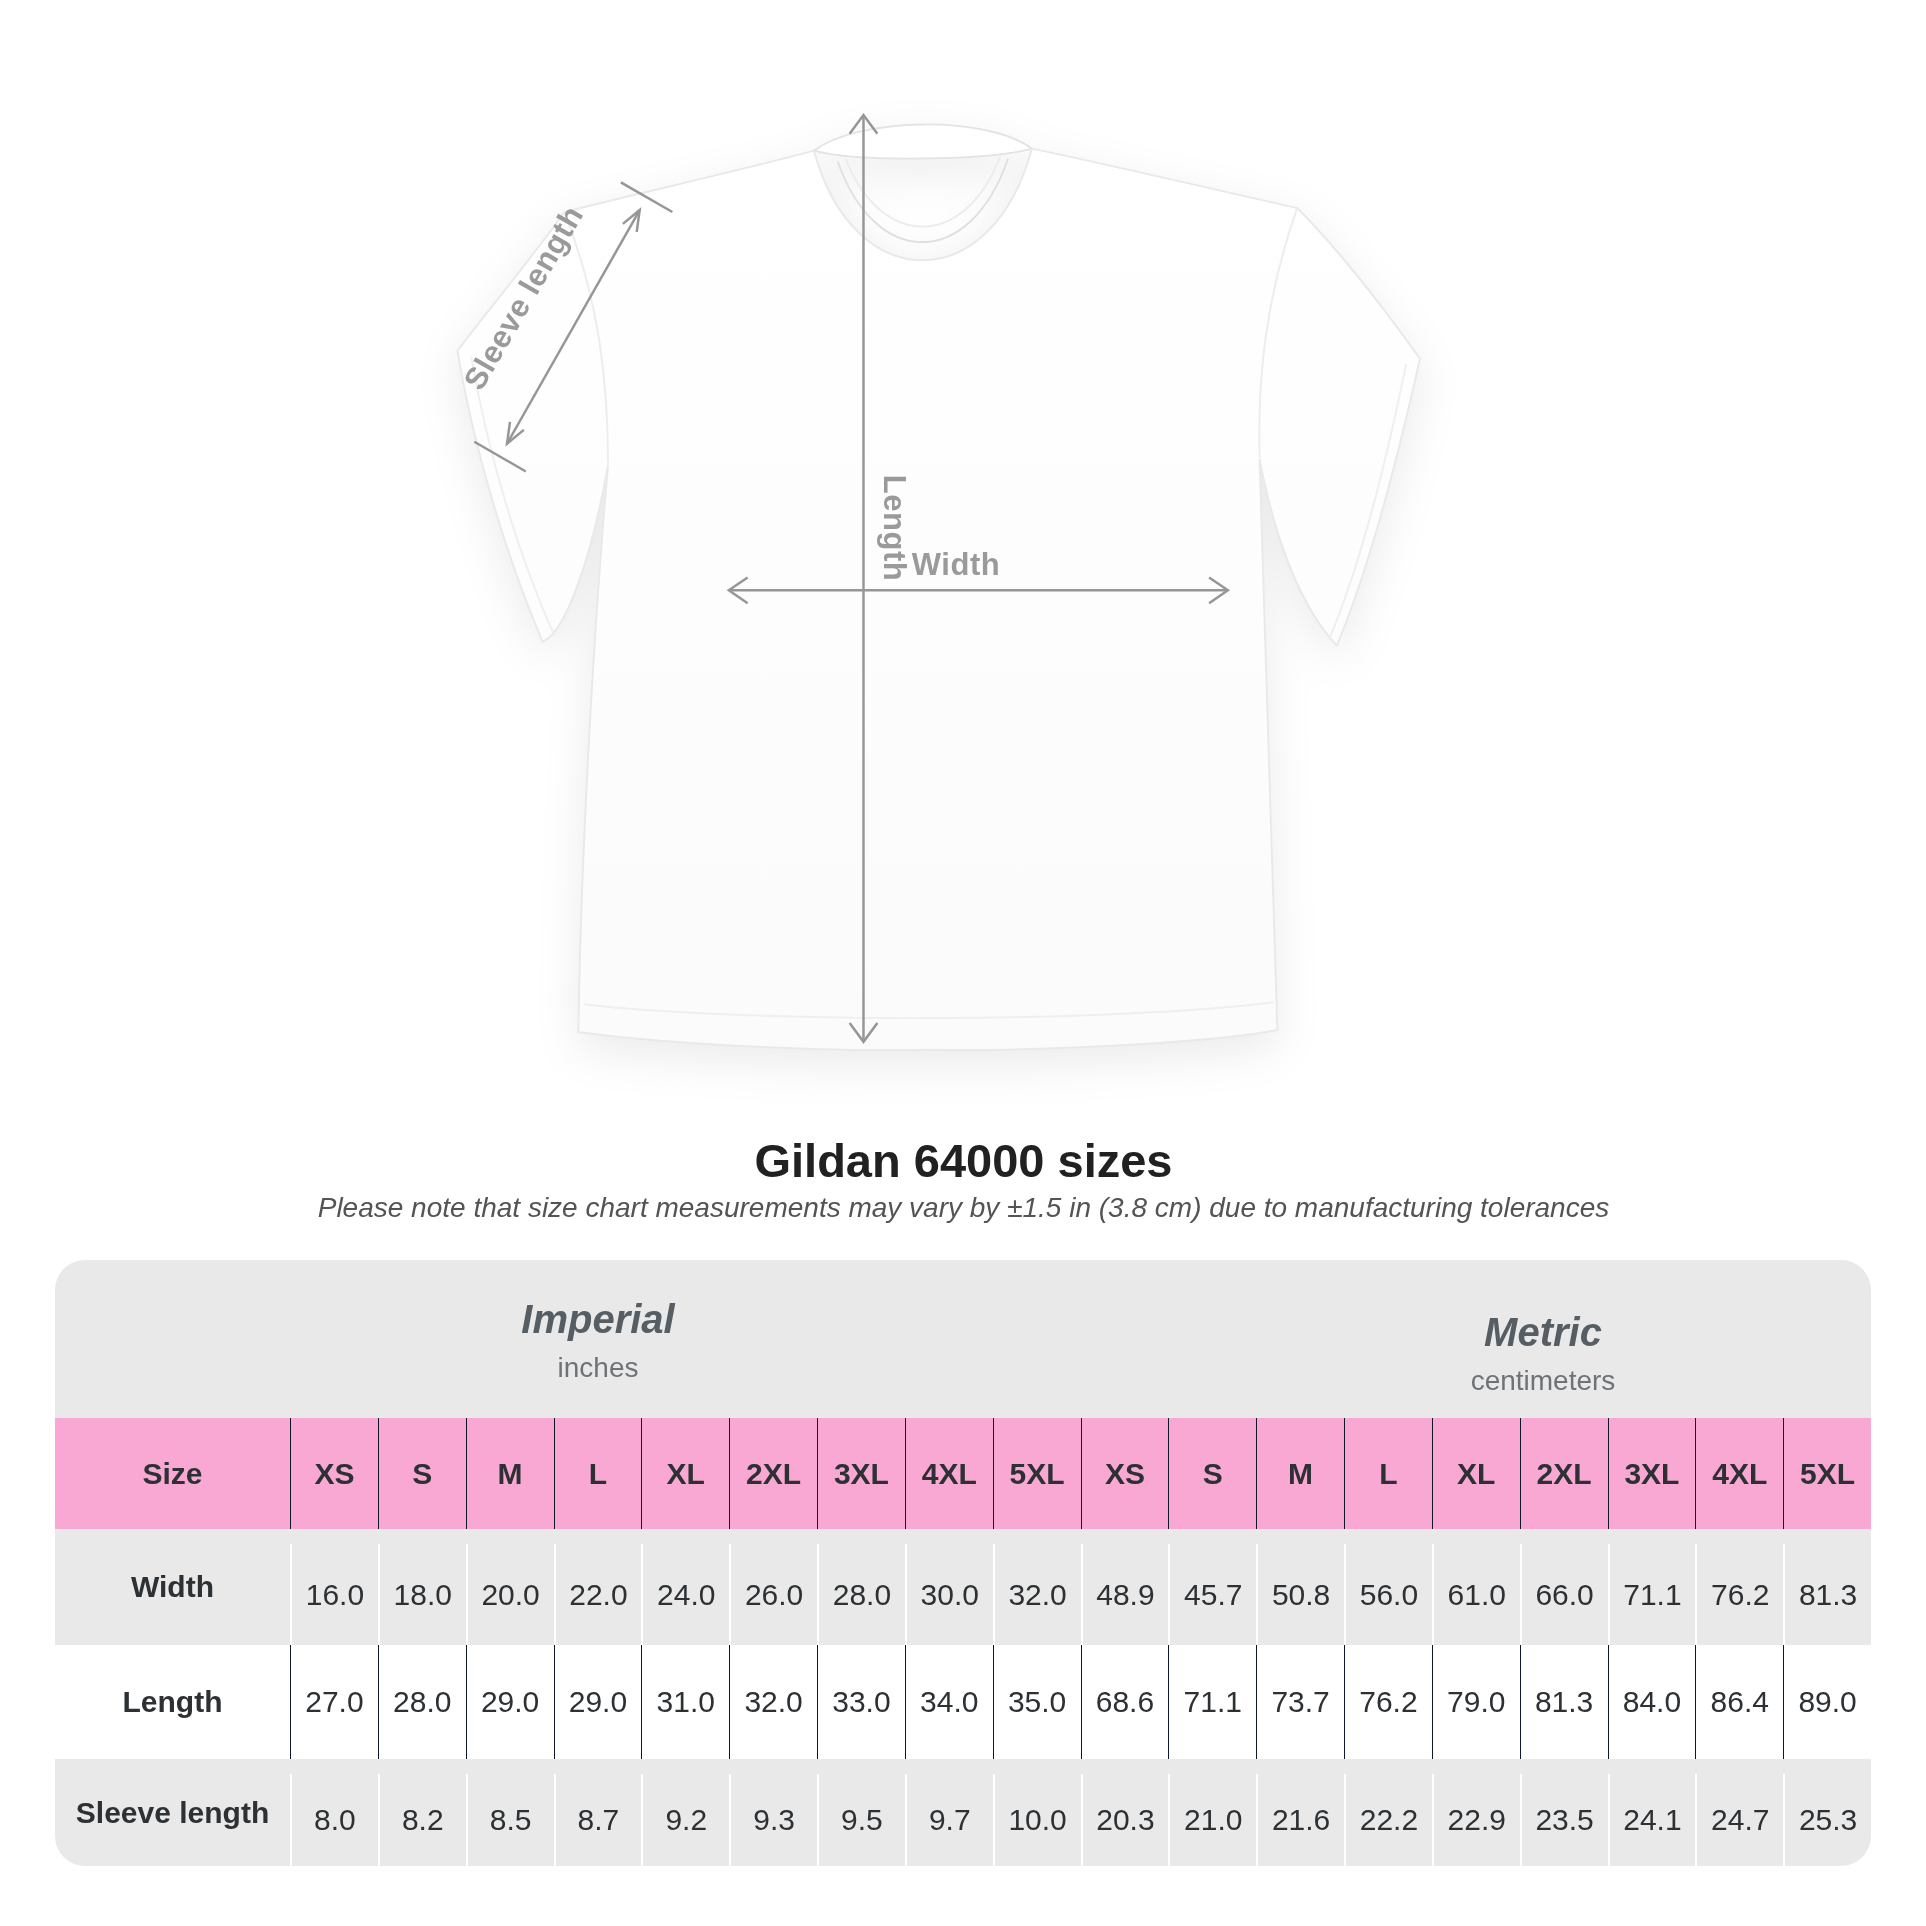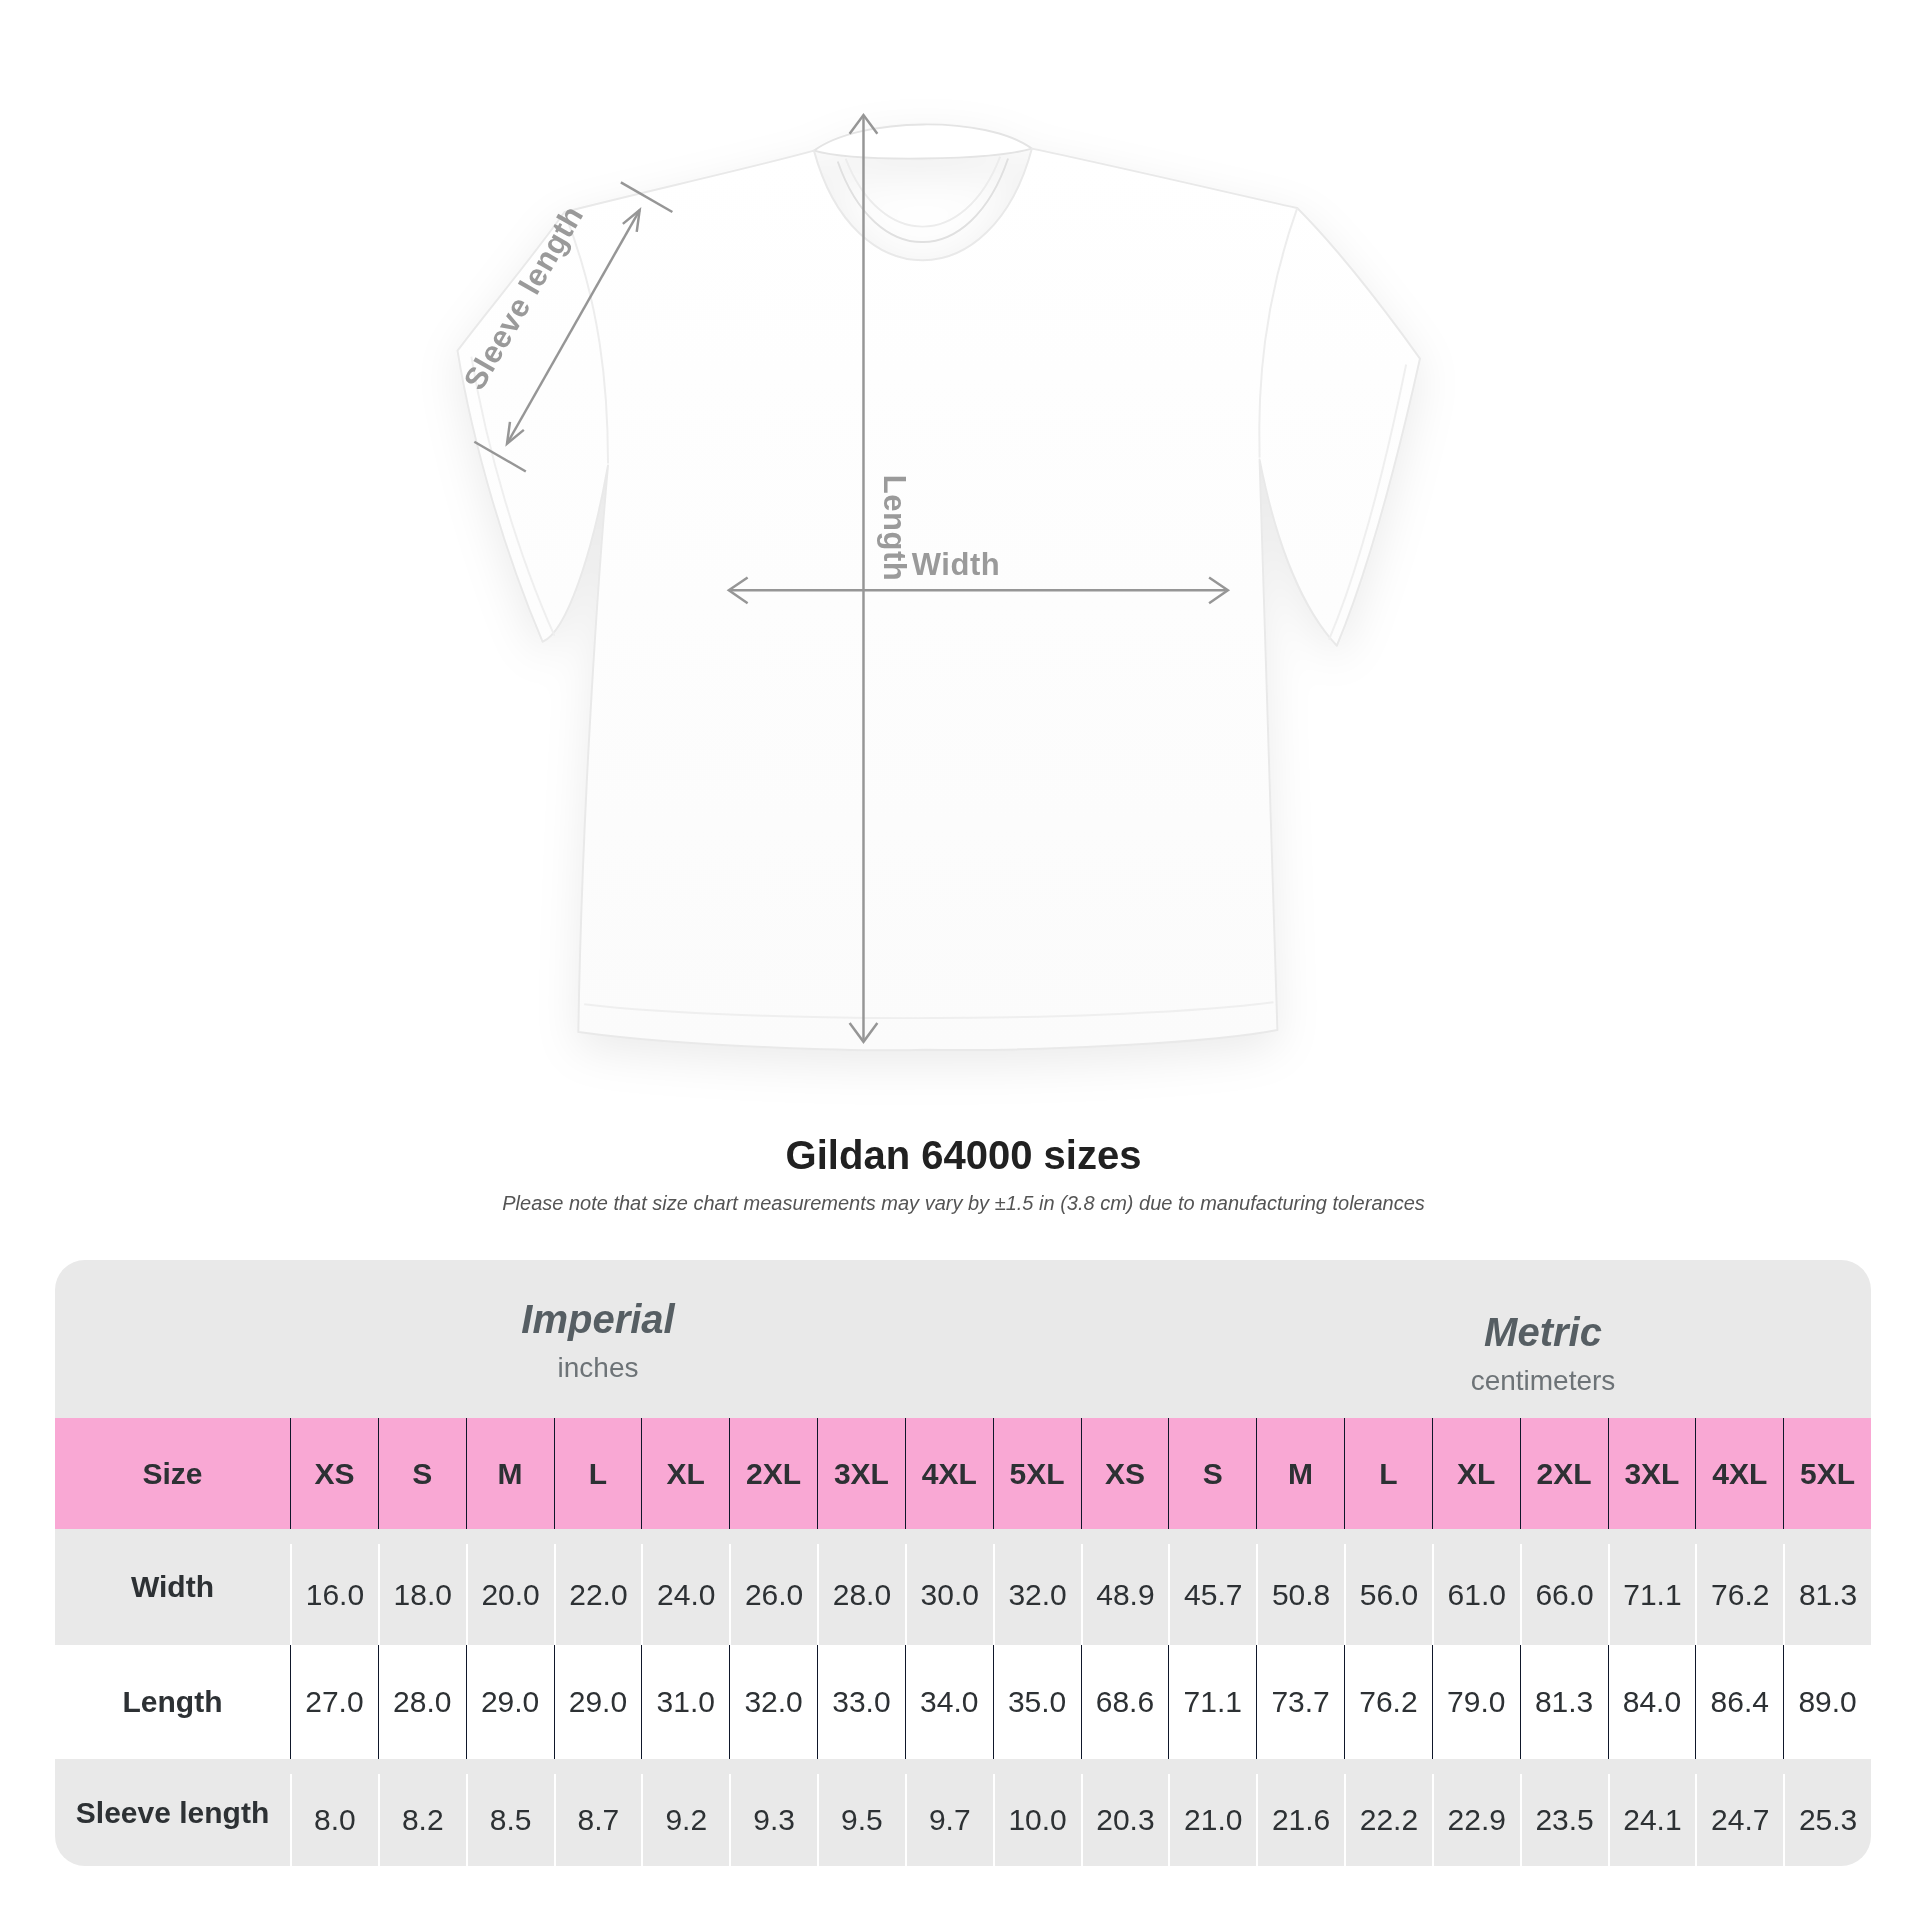--- a/index.html
+++ b/index.html
@@ -22,25 +22,25 @@
     letter-spacing:0.5px;
     white-space:nowrap;
   }
   #width-label{left:956px;top:565px;transform:translate(-50%,-50%);}
   #length-label{left:894px;top:528px;transform:translate(-50%,-50%) rotate(90deg);}
   #sleeve-label{left:524px;top:298px;transform:translate(-50%,-50%) rotate(-60deg);}
 
   
   .page-title{
     position:absolute;left:50%;top:1133px;transform:translateX(-50%);
-    font-size:40px;font-weight:bold;color:#212121;white-space:nowrap;
+    font-size:47px;font-weight:bold;color:#212121;white-space:nowrap;
   }
   .page-subtitle{
     position:absolute;left:50%;top:1192px;transform:translateX(-50%);
-    font-size:20px;font-style:italic;color:#545454;white-space:nowrap;
+    font-size:28px;font-style:italic;color:#545454;white-space:nowrap;
   }
 
   
   .size-table{
     position:absolute;left:55px;top:1260px;
     width:1816px;height:606px;
     border-radius:30px;overflow:hidden;
     background:#ffffff;
   }
   .unit-band{position:relative;height:158px;background:#e9e9e9;}

